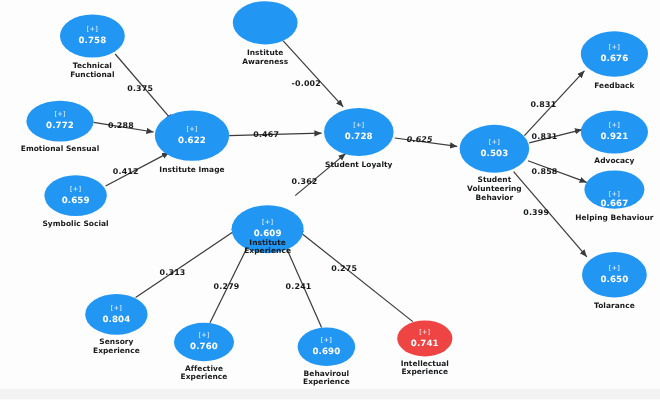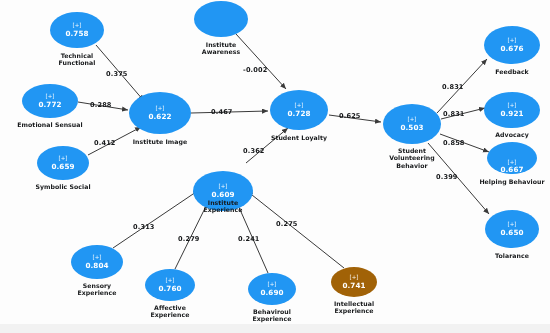--- a/index.html
+++ b/index.html
@@ -139,21 +139,21 @@
           <span class="val">0.760</span>
         </div>
         <div class="nlabel" style="left: 115px; top: 304px; width: 110px; color: rgb(22, 24, 26);">Affective
 Experience</div>
         <div class="node" style="left: 248px; top: 273px; width: 48px; height: 32px; background: rgb(33, 150, 243);">
           <span class="plus">[+]</span>
           <span class="val">0.690</span>
         </div>
         <div class="nlabel" style="left: 217px; top: 308px; width: 110px; color: rgb(22, 24, 26);">Behaviroul
 Experience</div>
-        <div class="node" style="left: 331px; top: 267px; width: 46px; height: 30px; background: #a16207;">
+        <div class="node" style="left: 331px; top: 267px; width: 46px; height: 30px; background: #ef4444;">
           <span class="plus">[+]</span>
           <span class="val">0.741</span>
         </div>
         <div class="nlabel" style="left: 299px; top: 300px; width: 110px; color: rgb(22, 24, 26);">Intellectual
 Experience</div>
         <div class="node" style="left: 383px; top: 104px; width: 58px; height: 40px; background: rgb(33, 150, 243);">
           <span class="plus">[+]</span>
           <span class="val">0.503</span>
         </div>
         <div class="nlabel" style="left: 357px; top: 147px; width: 110px; color: rgb(22, 24, 26);">Student
@@ -180,21 +180,21 @@
         </div>
         <div class="nlabel" style="left: 457px; top: 252px; width: 110px; color: rgb(22, 24, 26);">Tolarance</div>
       </div>
     <div id="label-layer">
         <div class="plabel" style="left: 106px; top: 70px; color: rgb(22, 24, 26);">0.375</div>
         <div class="plabel" style="left: 90px; top: 101px; color: rgb(22, 24, 26);">0.288</div>
         <div class="plabel" style="left: 94px; top: 139px; color: rgb(22, 24, 26);">0.412</div>
         <div class="plabel" style="left: 243px; top: 66px; color: rgb(22, 24, 26);">-0.002</div>
         <div class="plabel" style="left: 211px; top: 108px; color: rgb(22, 24, 26);">0.467</div>
         <div class="plabel" style="left: 243px; top: 147px; color: rgb(22, 24, 26);">0.362</div>
-        <div class="plabel" style="left: 339px; top: 112px; color: rgb(22, 24, 26);">0.625</div>
+        <div class="plabel" style="left: 339px; top: 112px; color: rgb(22, 24, 26); font-style: italic;">0.625</div>
         <div class="plabel" style="left: 133px; top: 223px; color: rgb(22, 24, 26);">0.313</div>
         <div class="plabel" style="left: 178px; top: 235px; color: rgb(22, 24, 26);">0.279</div>
         <div class="plabel" style="left: 238px; top: 235px; color: rgb(22, 24, 26);">0.241</div>
         <div class="plabel" style="left: 276px; top: 220px; color: rgb(22, 24, 26);">0.275</div>
         <div class="plabel" style="left: 442px; top: 83px; color: rgb(22, 24, 26);">0.831</div>
         <div class="plabel" style="left: 443px; top: 110px; color: rgb(22, 24, 26);">0.831</div>
         <div class="plabel" style="left: 443px; top: 139px; color: rgb(22, 24, 26);">0.858</div>
         <div class="plabel" style="left: 436px; top: 173px; color: rgb(22, 24, 26);">0.399</div>
       </div>
   </div>

